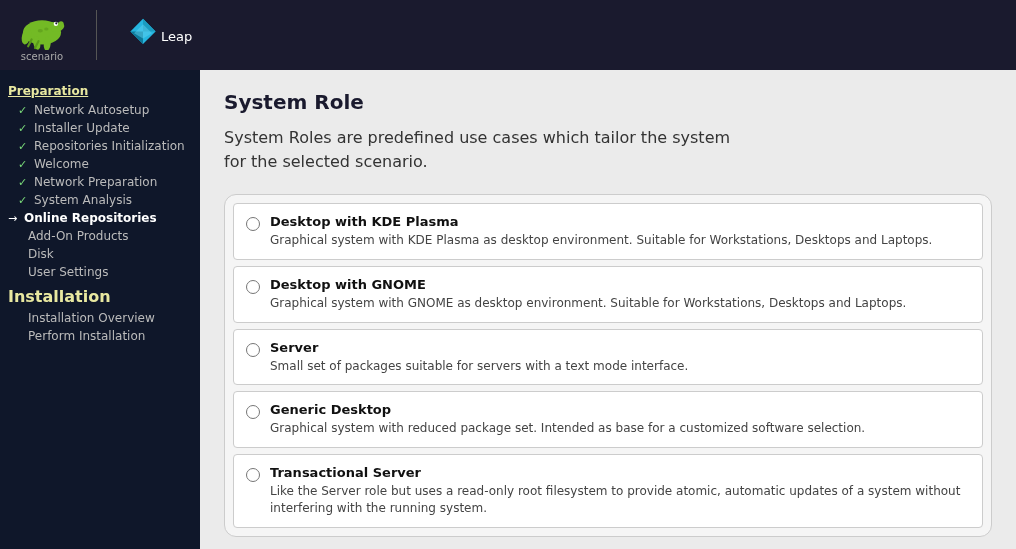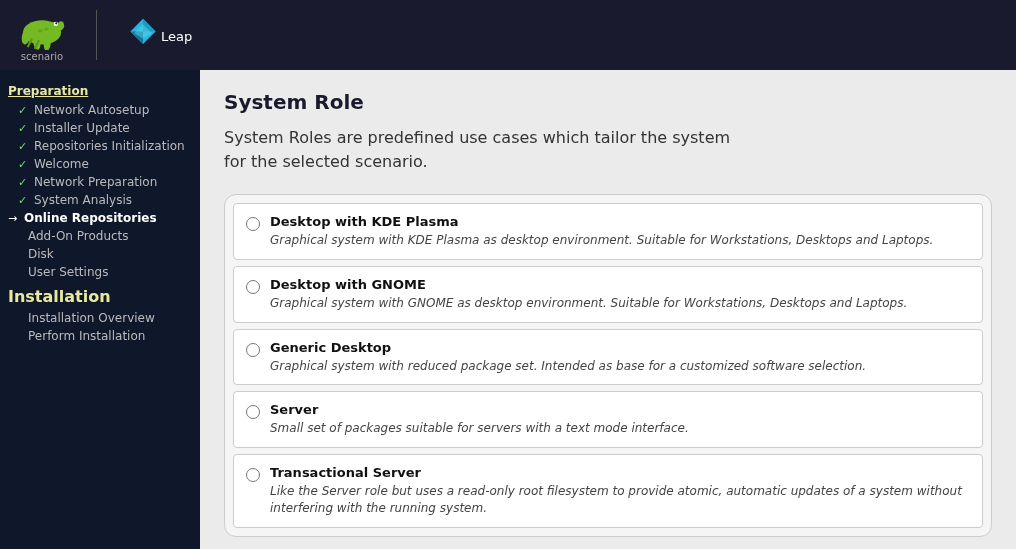--- a/index.html
+++ b/index.html
@@ -165,21 +165,20 @@
       font-weight: bold;
       font-size: 13px;
       color: #111;
       margin-bottom: 3px;
     }
 
     .option-card .option-desc {
       font-size: 12px;
       color: #444;
       line-height: 1.4;
-      font-style: italic;
     }
 
     .installation-header {
       color: #e8e8a0;
       font-size: 16px;
       font-weight: bold;
       padding: 6px 8px 3px 8px;
     }
   </style>
 </head>
@@ -303,36 +302,36 @@
 
       <div class="option-card">
         <input type="radio" name="system-role" id="role-gnome" style="">
         <div class="option-content">
           <div class="option-title">Desktop with GNOME</div>
           <div class="option-desc">Graphical system with GNOME as desktop environment. Suitable for Workstations, Desktops and Laptops.</div>
         </div>
       </div>
 
       <div class="option-card">
+        <input type="radio" name="system-role" id="role-server" style="">
+        <div class="option-content">
+          <div class="option-title">Server</div>
+          <div class="option-desc">Small set of packages suitable for servers with a text mode interface.</div>
+        </div>
+      </div>
+
+      <div class="option-card">
         <input type="radio" name="system-role" id="role-generic" style="">
         <div class="option-content">
           <div class="option-title">Generic Desktop</div>
           <div class="option-desc">Graphical system with reduced package set. Intended as base for a customized software selection.</div>
         </div>
       </div>
 
       <div class="option-card">
-        <input type="radio" name="system-role" id="role-server" style="">
-        <div class="option-content">
-          <div class="option-title">Server</div>
-          <div class="option-desc">Small set of packages suitable for servers with a text mode interface.</div>
-        </div>
-      </div>
-
-      <div class="option-card">
         <input type="radio" name="system-role" id="role-transactional" style="">
         <div class="option-content">
           <div class="option-title">Transactional Server</div>
           <div class="option-desc">Like the Server role but uses a read-only root filesystem to provide atomic, automatic updates of a system without interfering with the running system.</div>
         </div>
       </div>
 
     </div>
 
   </div>

